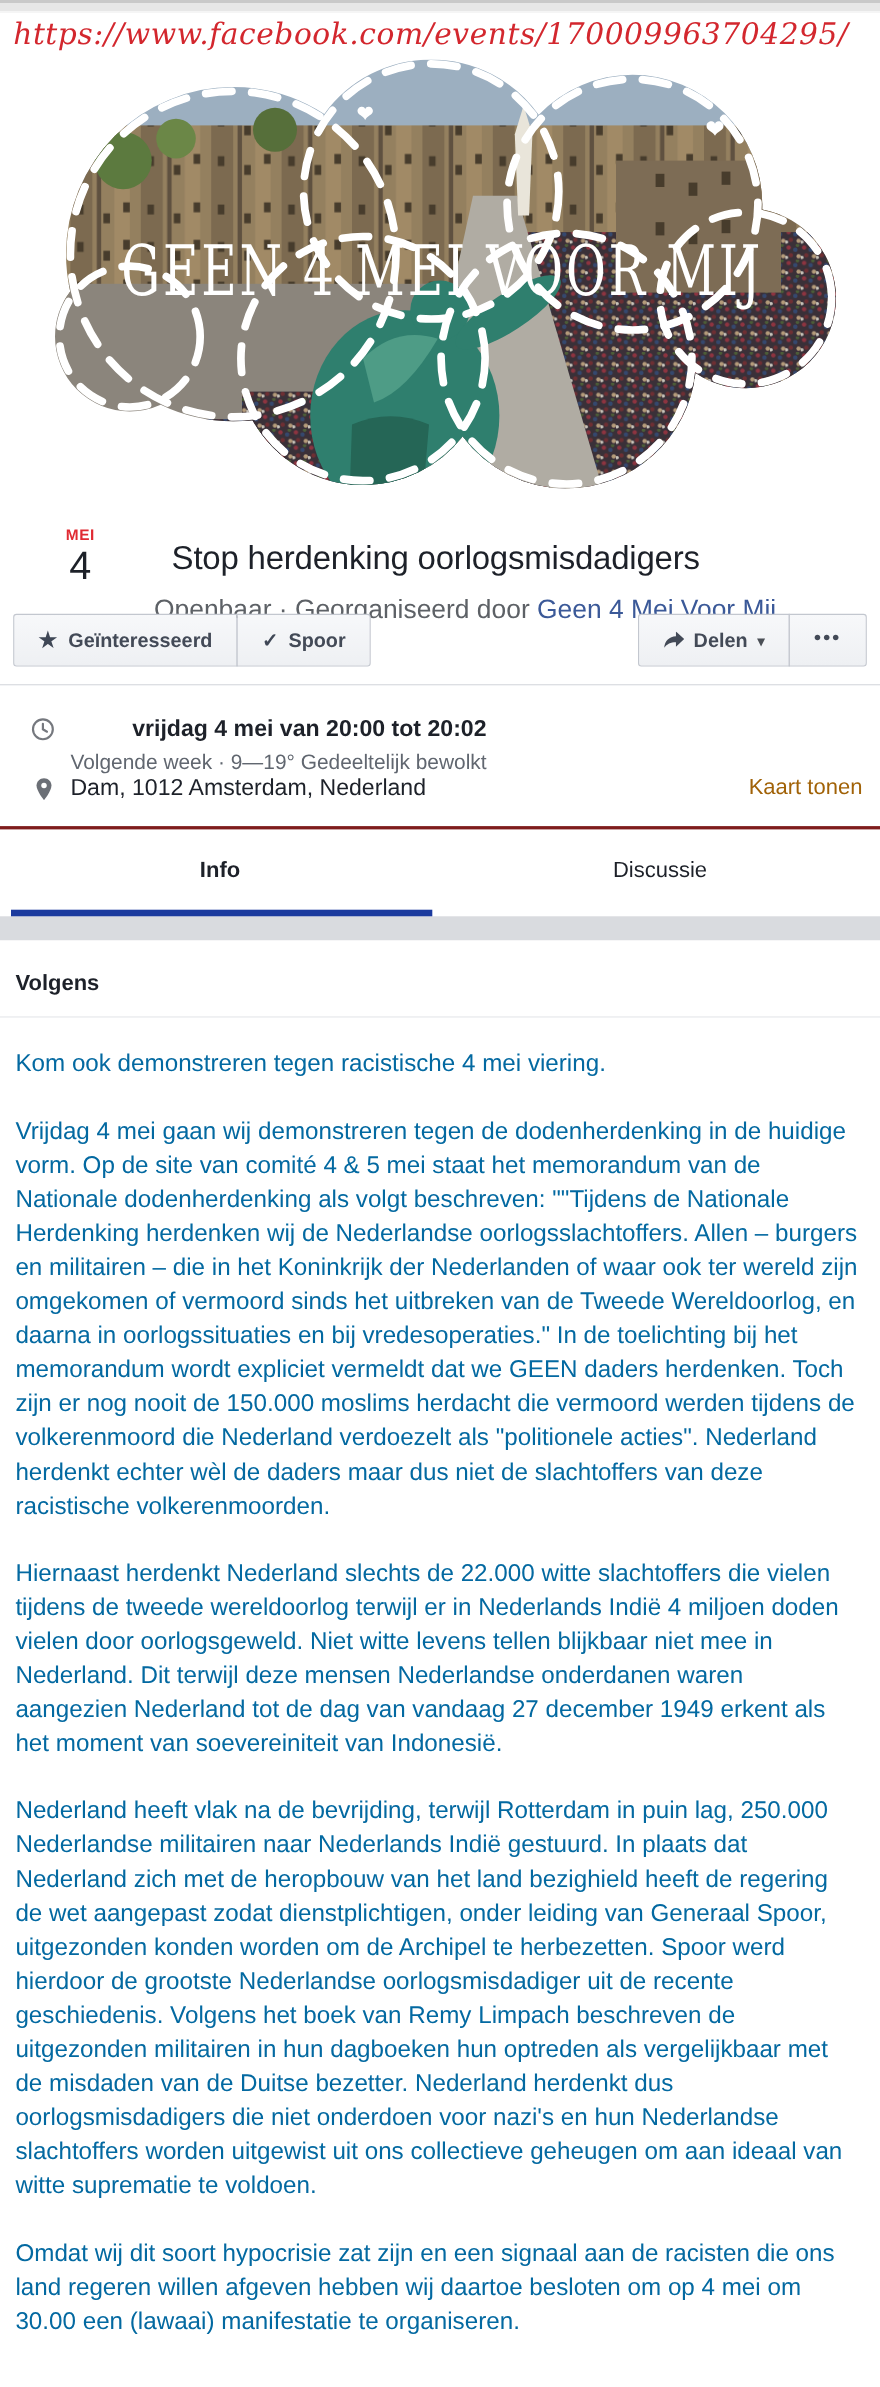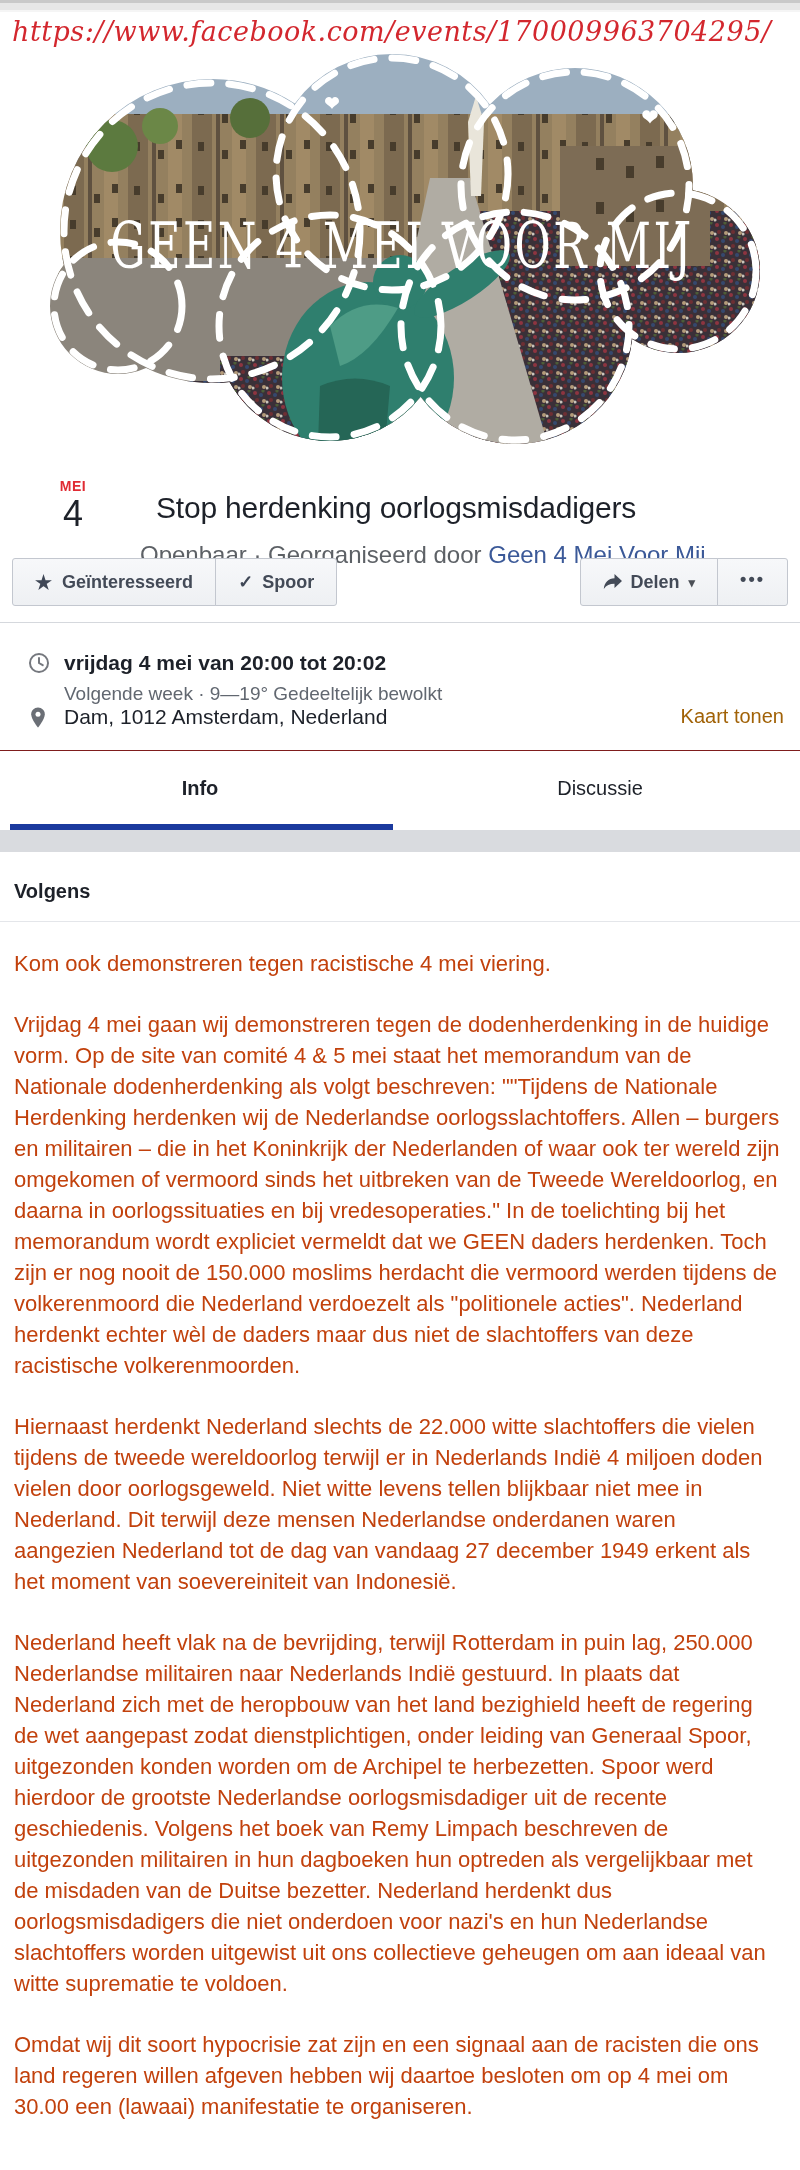--- a/index.html
+++ b/index.html
@@ -38,42 +38,42 @@
   .btn-group .fb-btn:last-child{border-radius:0 3px 3px 0;margin-left:-1px;}
   .btn-group .fb-btn:only-child{border-radius:3px;}
   .glyph-star{font-size:19px;margin-right:10px;color:#3f4756;}
   .glyph-check{font-size:18px;margin-right:9px;color:#3f4756;}
   .share-icon{margin-right:9px;}
   .glyph-caret{font-size:13px;margin-left:9px;color:#4b4f56;}
   .glyph-dots{font-size:18px;letter-spacing:2px;line-height:1;padding-bottom:6px;}
   .hr-line{border:none;border-top:1px solid #d5d8dd;margin:0;}
   
   .info-rows{padding:0 0 0 28px;}
-  .info-row{display:flex;align-items:flex-start;}
+  .info-row{display:flex;align-items:flex-start;text-align:right;}
   .row-time{margin-top:28px;}
   .row-location{padding-bottom:16px;}
   .row-icon{flex:none;width:22px;margin-top:1px;}
   .row-text{margin-left:14px;}
   .time-primary{font-size:21px;font-weight:bold;color:#1d2129;}
   .time-secondary{font-size:19px;color:#616770;margin-top:8px;}
   .location-text{font-size:21px;color:#1d2129;}
   .map-link{margin-left:auto;margin-right:16px;font-size:20px;color:#a16207;text-decoration:none;cursor:pointer;}
   
-  .tabs{position:relative;display:flex;height:79px;border-top:1px solid #7f1d1d;}
+  .tabs{position:relative;display:flex;height:79px;border-top:3px solid #7f1d1d;}
   .tab{flex:1;text-align:center;padding-top:26px;font-size:20px;cursor:pointer;}
   .tab.active{font-weight:bold;}
   .tab-underline{position:absolute;bottom:0;left:10px;width:383px;height:6px;background:#1b3a9e;}
   .gray-band{height:22px;background:#d9dbdf;}
   
   .details-card{background:#fff;padding:0 20px 40px 14px;}
   .details-head{
     font-size:20px;font-weight:bold;color:#1d2129;
     padding:28px 0 18px 14px;margin:0 -20px 0 -14px;border-bottom:1px solid #e4e6ea;
   }
-  .details-body p{font-size:22px;line-height:31px;color:#c2410c;margin:30px 0 0;}
+  .details-body p{font-size:22px;line-height:31px;color:#0369a1;margin:30px 0 0;}
   .details-body p:first-child{margin-top:26px;}
 </style>
 </head>
 <body>
 
 <div>
 
   <div class="top-strip"></div>
 
   <div class="cover-wrap">

